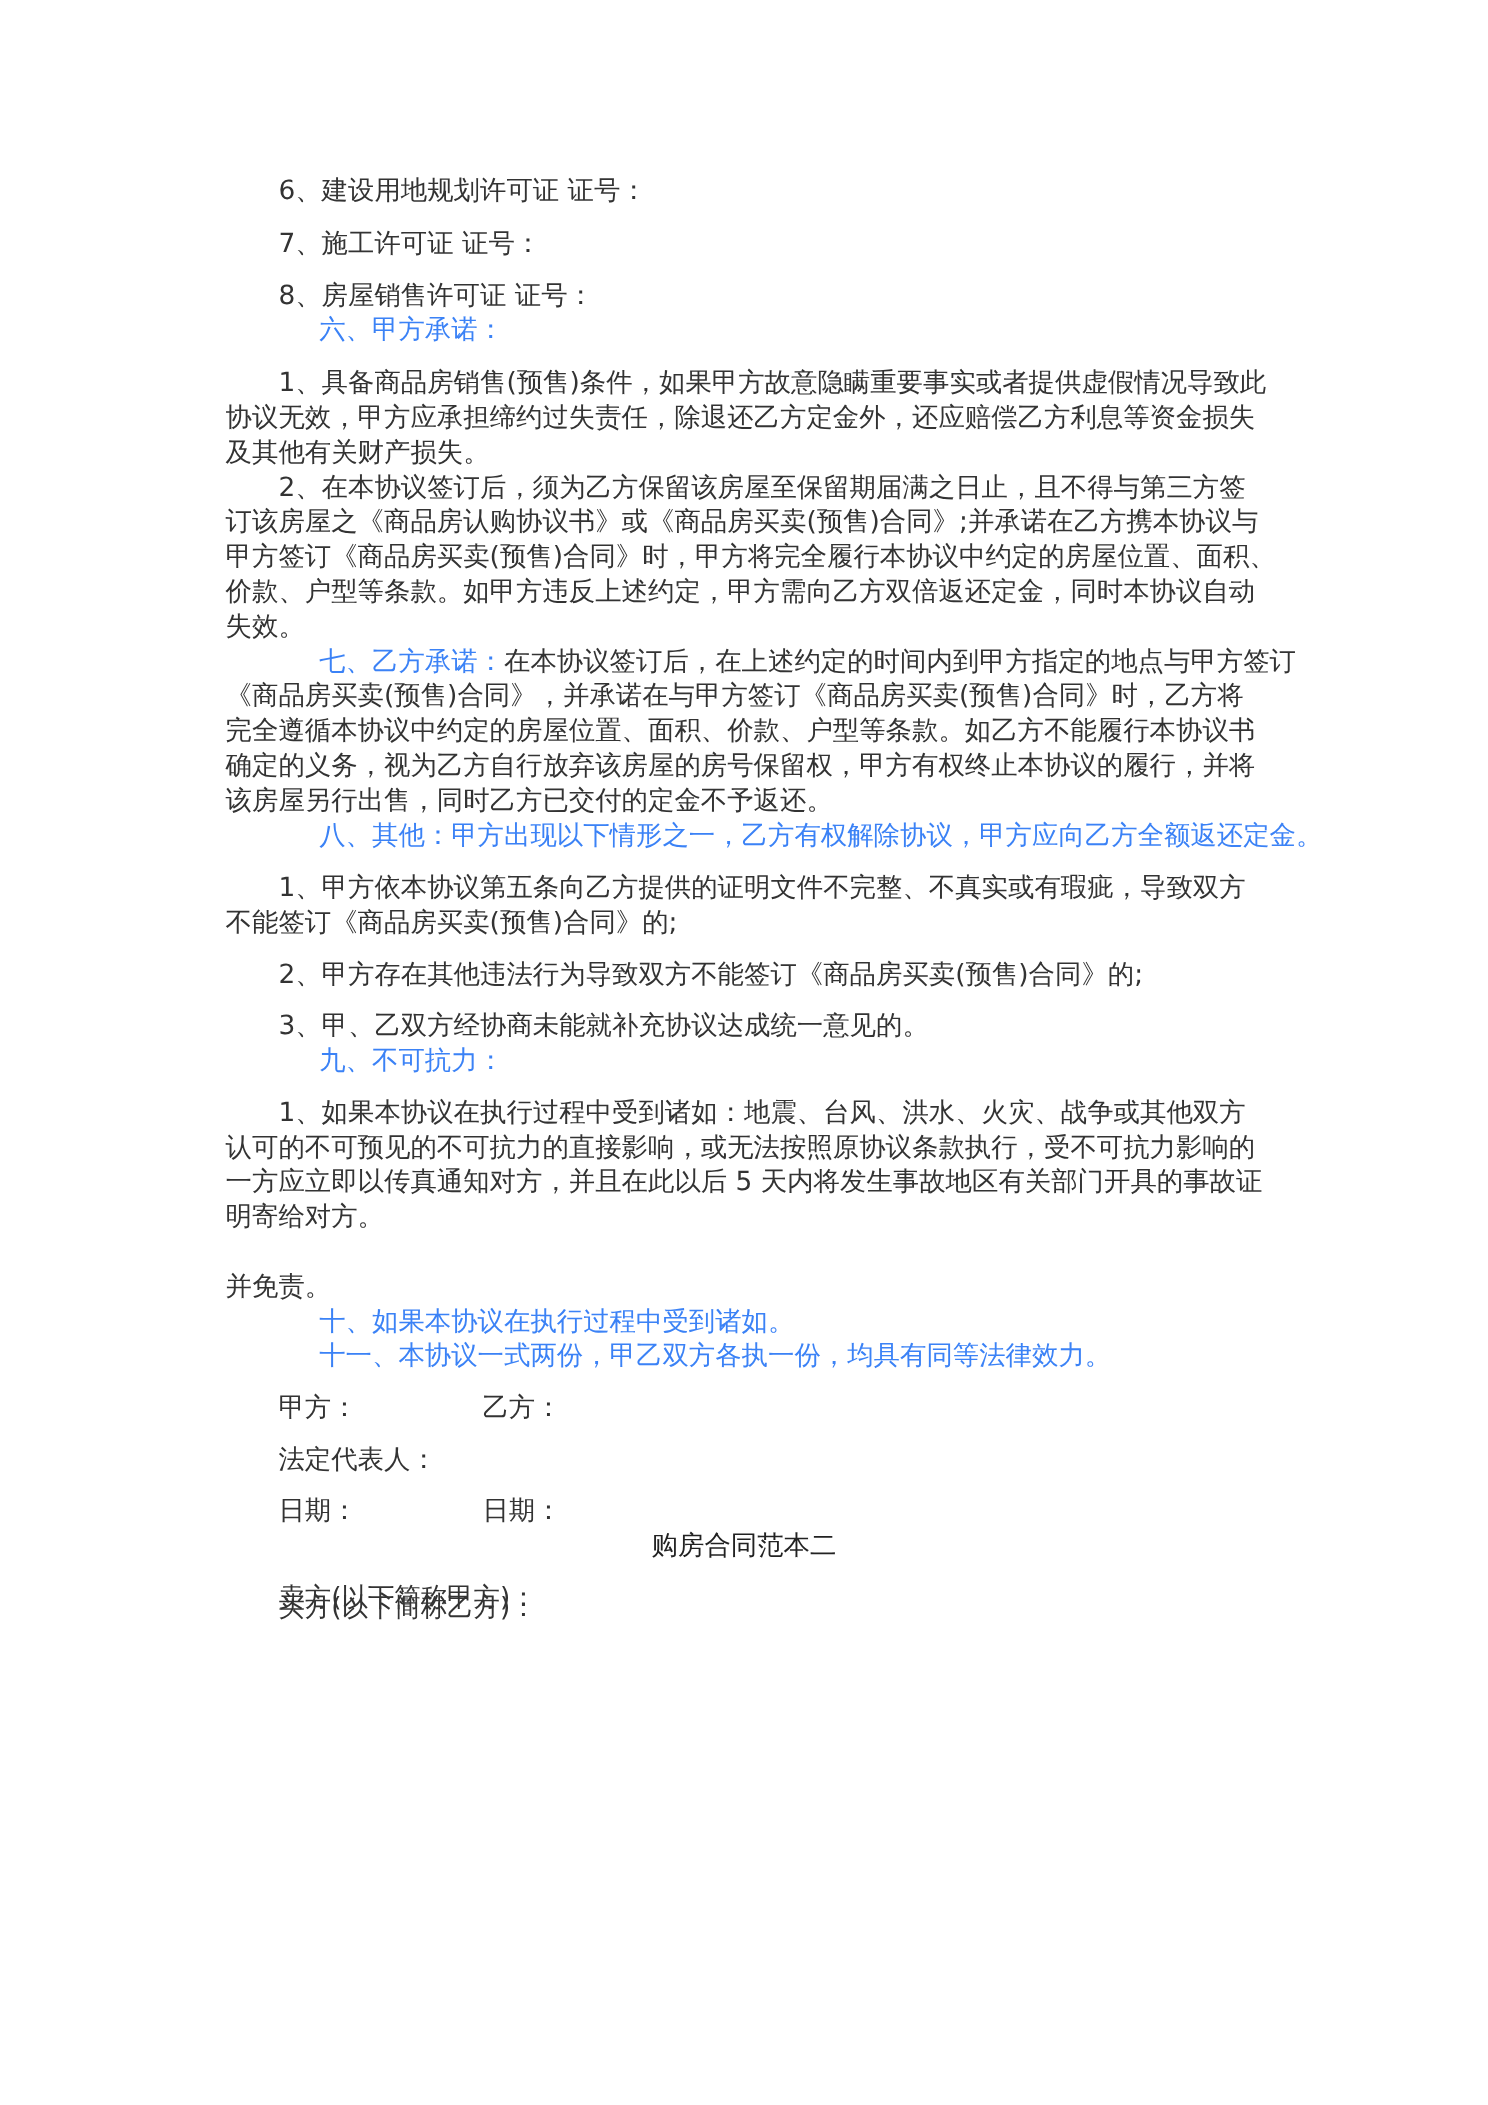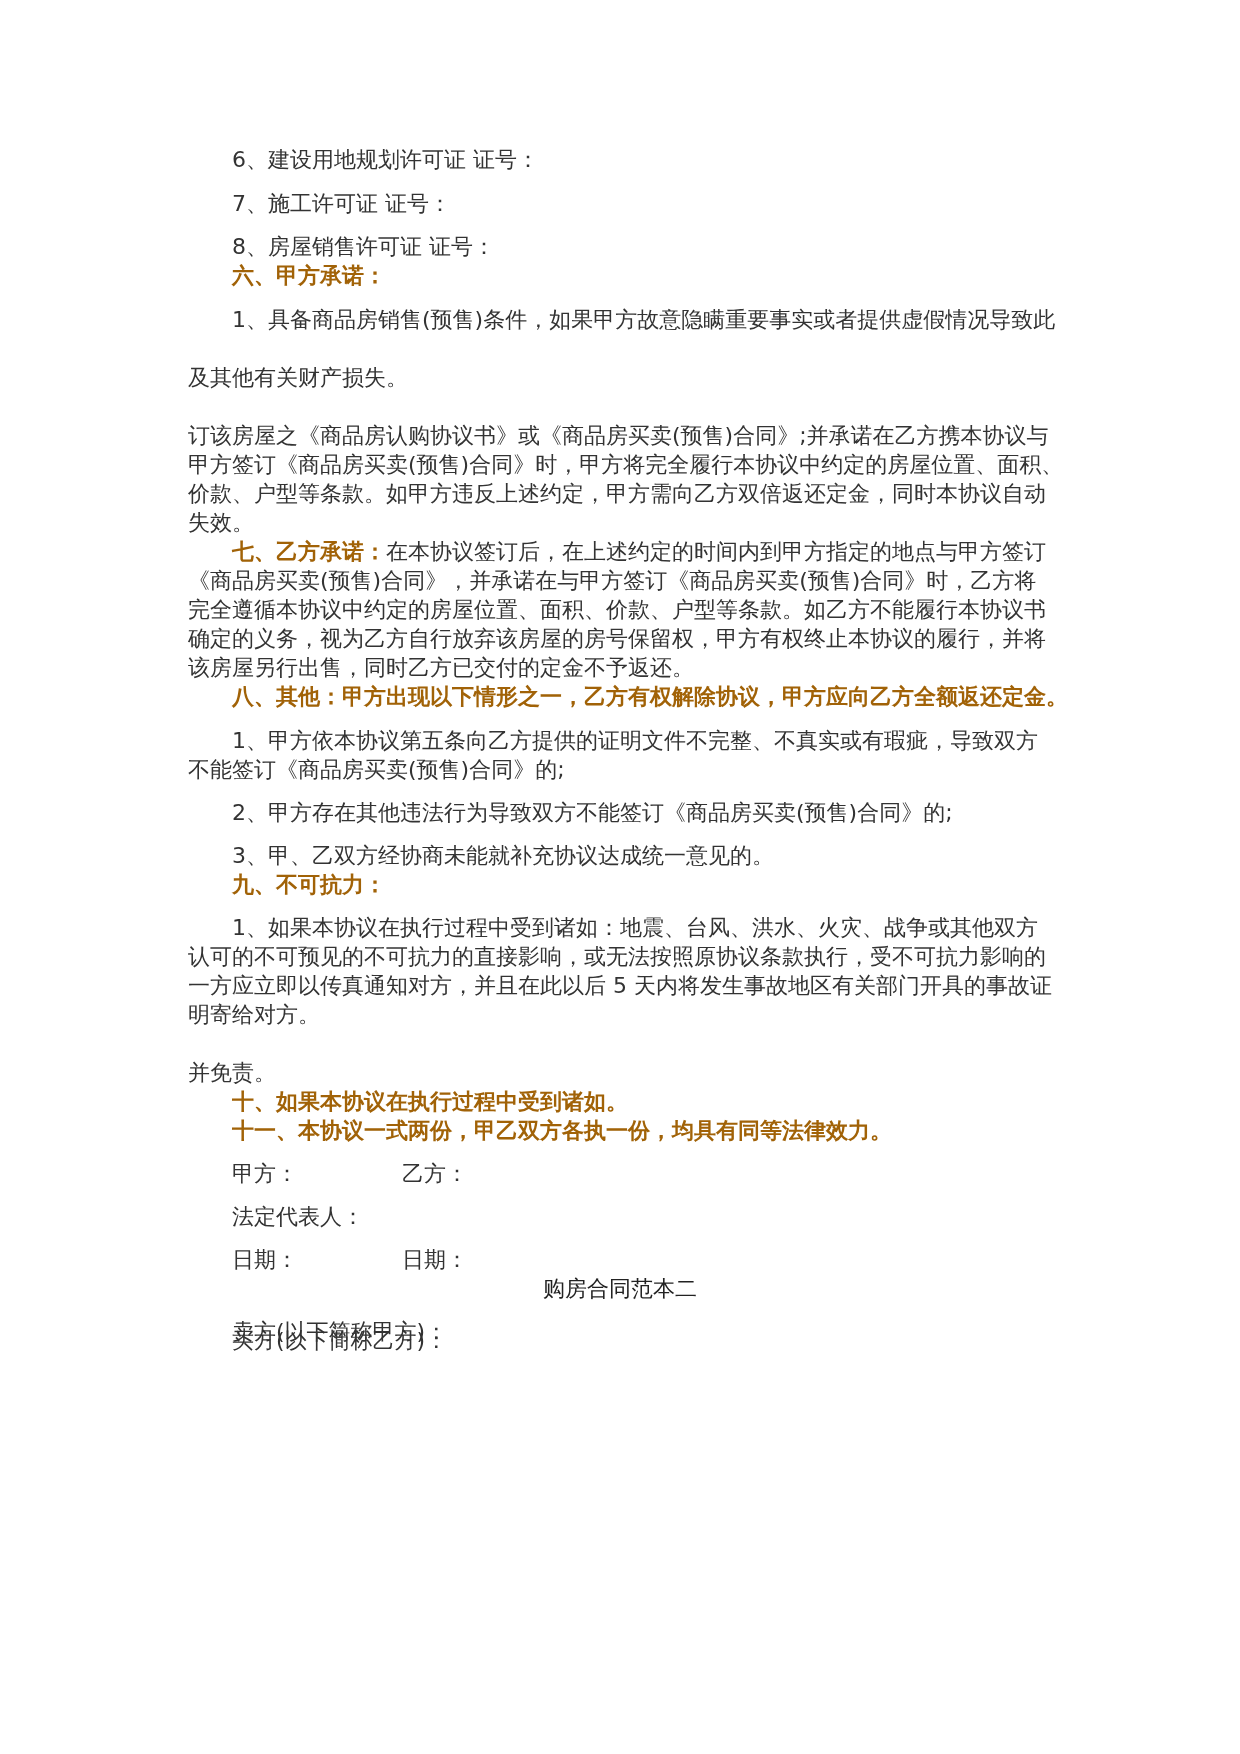--- a/index.html
+++ b/index.html
@@ -4,35 +4,37 @@
   <style>
     html, body { margin: 0; padding: 0; background: #ffffff; }
     body { width: 1240px; height: 1754px; position: relative; overflow: hidden; }
     .page {
       position: absolute; left: 0; top: 0; width: 1097px; height: 1754px; background: #fff;
       font-family: "DejaVu Sans", "Liberation Sans", sans-serif; color: #333333;
       font-size: 22px;
     }
     .line { position: absolute; left: 188px; width: 880px; white-space: nowrap; line-height: 20px; }
     .ind { left: 232px; }
-    .b { font-weight: bold; color: #a16207; }
+    .b { font-weight: normal; color: #3b82f6; margin-left: 34px; }
     .title { position: absolute; left: 0; width: 1240px; text-align: center; font-weight: normal; color: #222; }
   </style>
 </head>
 <body>
 
 <div class="page">
   <div class="line ind" style="top:150px">6、建设用地规划许可证 证号：</div>
   <div class="line ind" style="top:194px">7、施工许可证 证号：</div>
   <div class="line ind" style="top:237px">8、房屋销售许可证 证号：</div>
   <div class="line ind b" style="top:266px">六、甲方承诺：</div>
 
   <div class="line ind" style="top:310px">1、具备商品房销售(预售)条件，如果甲方故意隐瞒重要事实或者提供虚假情况导致此</div>
+  <div class="line" style="top:339px">协议无效，甲方应承担缔约过失责任，除退还乙方定金外，还应赔偿乙方利息等资金损失</div>
   <div class="line" style="top:368px">及其他有关财产损失。</div>
 
+  <div class="line ind" style="top:397px">2、在本协议签订后，须为乙方保留该房屋至保留期届满之日止，且不得与第三方签</div>
   <div class="line" style="top:426px">订该房屋之《商品房认购协议书》或《商品房买卖(预售)合同》;并承诺在乙方携本协议与</div>
   <div class="line" style="top:455px">甲方签订《商品房买卖(预售)合同》时，甲方将完全履行本协议中约定的房屋位置、面积、</div>
   <div class="line" style="top:484px">价款、户型等条款。如甲方违反上述约定，甲方需向乙方双倍返还定金，同时本协议自动</div>
   <div class="line" style="top:513px">失效。</div>
 
   <div class="line ind" style="top:542px">
     <span class="b">七、乙方承诺：</span><span>在本协议签订后，在上述约定的时间内到甲方指定的地点与甲方签订</span>
   </div>
   <div class="line" style="top:571px">《商品房买卖(预售)合同》，并承诺在与甲方签订《商品房买卖(预售)合同》时，乙方将</div>
   <div class="line" style="top:600px">完全遵循本协议中约定的房屋位置、面积、价款、户型等条款。如乙方不能履行本协议书</div>

